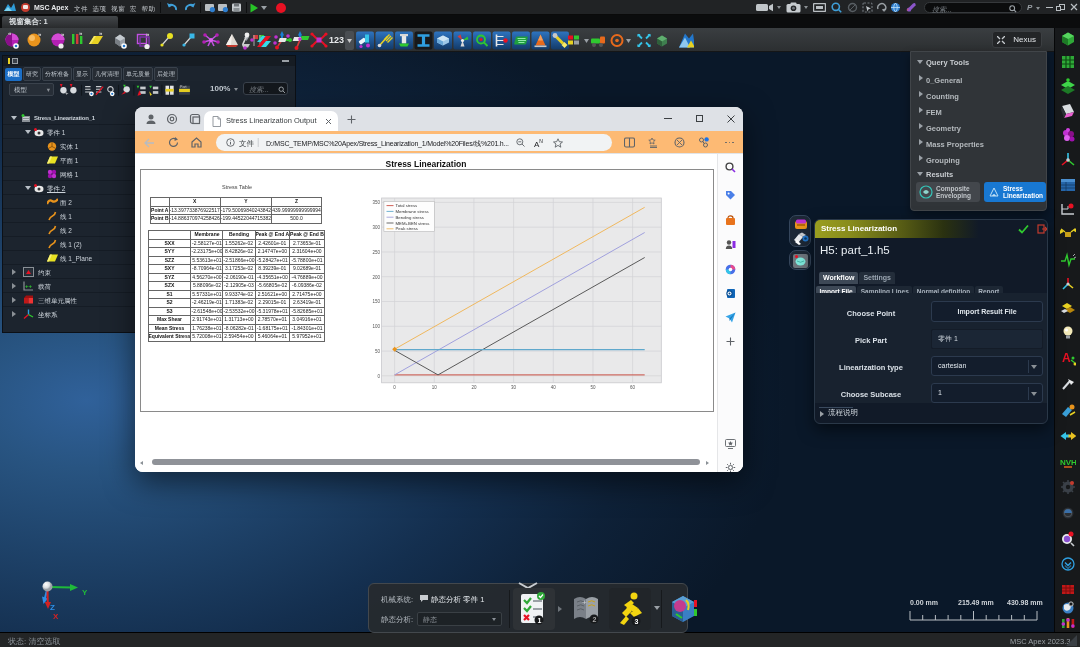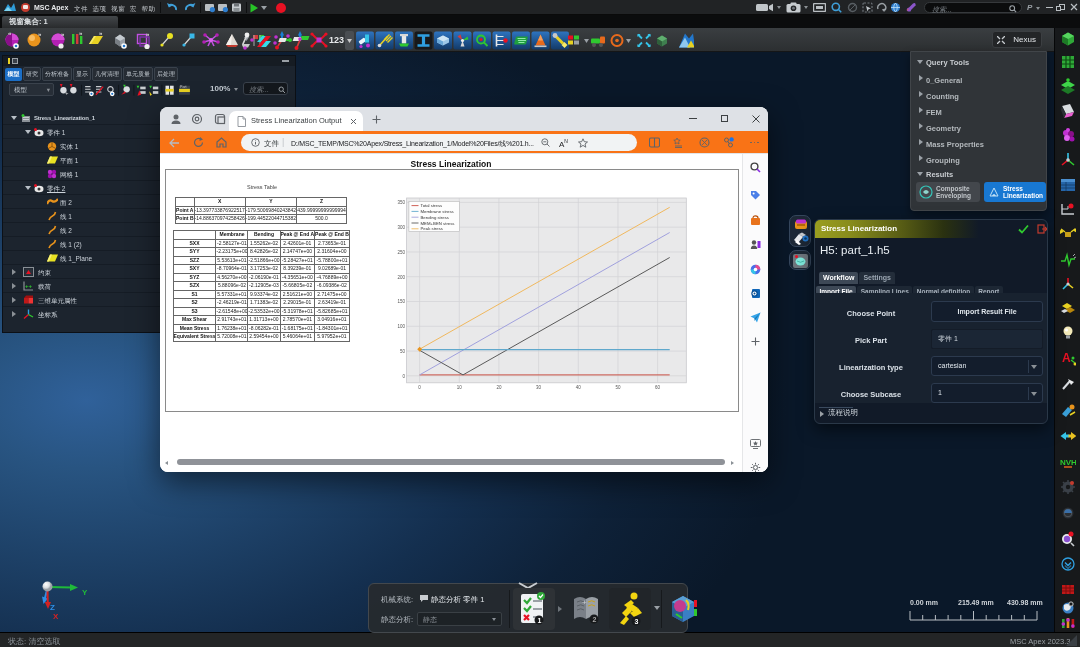--- a/index.html
+++ b/index.html
@@ -823,21 +823,21 @@
   </div>
   <div class="abs" style="left:73px;top:130px;width:62px;height:20px;background:#1878d2;border-radius:3px;">
     <svg class="abs" style="left:4px;top:4px;" width="12" height="12" viewBox="0 0 12 12">
           <path d="M2 10 L6 2 L10 10 Z" fill="none" stroke="#bfe0f5" stroke-width="1"></path>
           <path d="M4 10 Q6 6 8 10" fill="#bfe0f5"></path>
         </svg>
     <span class="abs" style="left:19px;top:3px;font-size:6.5px;color:#fff;line-height:7px;">Stress<br>Linearization</span>
   </div>
 </div>
 
-<div class="abs" id="browser" style="left:160px;top:107px;width:608px;height:365px;border-radius:8px;box-shadow:0 10px 30px rgba(0,0,0,.55);background:#fff;overflow:hidden;">
+<div class="abs" id="browser" style="left:135px;top:107px;width:608px;height:365px;border-radius:8px;box-shadow:0 10px 30px rgba(0,0,0,.55);background:#fff;overflow:hidden;">
 
   <div class="abs" style="left:0;top:0;width:608px;height:24px;background:#dee1e6;">
     <svg class="abs" style="left:10px;top:6px;" width="12" height="12" viewBox="0 0 12 12">
           <circle cx="6" cy="4" r="2.5" fill="#5f6368"></circle>
           <path d="M1.5 11 Q1.5 7.5 6 7.5 Q10.5 7.5 10.5 11 Z" fill="#5f6368"></path>
         </svg>
     <svg class="abs" style="left:31px;top:6px;" width="12" height="12" viewBox="0 0 12 12">
           <circle cx="6" cy="6" r="4.5" fill="none" stroke="#5f6368" stroke-width="1.2"></circle>
           <circle cx="6" cy="6" r="1.8" fill="none" stroke="#5f6368" stroke-width="1.2"></circle>
         </svg>
@@ -858,21 +858,21 @@
     <svg class="abs" style="left:212px;top:8px;" width="9" height="9" viewBox="0 0 9 9">
           <path d="M4.5 0.5 V8.5 M0.5 4.5 H8.5" stroke="#5f6368" stroke-width="1.1"></path>
         </svg>
     <div class="abs" style="left:529px;top:11px;width:8px;height:1.2px;background:#3c4043;"></div>
     <div class="abs" style="left:561px;top:8px;width:7px;height:7px;border:1.1px solid #3c4043;"></div>
     <svg class="abs" style="left:592px;top:8px;" width="8" height="8" viewBox="0 0 8 8">
           <path d="M0.5 0.5 L7.5 7.5 M7.5 0.5 L0.5 7.5" stroke="#3c4043" stroke-width="1"></path>
         </svg>
   </div>
 
-  <div class="abs" style="left:0;top:24px;width:608px;height:23px;background:#f97316;border-bottom:1px solid #e2e4e7;">
+  <div class="abs" style="left:0;top:24px;width:608px;height:23px;background:#fdba74;border-bottom:1px solid #e2e4e7;">
     <svg class="abs" style="left:9px;top:6.5px;" width="11" height="10" viewBox="0 0 11 10">
           <path d="M10 5 H1.5 M5 1 L1 5 L5 9" stroke="#b6bcc2" stroke-width="1.3" fill="none"></path>
         </svg>
     <svg class="abs" style="left:33px;top:6px;" width="11" height="11" viewBox="0 0 11 11">
           <path d="M9.5 5.5 A4 4 0 1 1 7.5 2" fill="none" stroke="#5f6368" stroke-width="1.2"></path>
           <path d="M7 0 L10 2.5 L6.5 4 Z" fill="#5f6368"></path>
         </svg>
     <svg class="abs" style="left:56px;top:6px;" width="11" height="11" viewBox="0 0 11 11">
           <path d="M1 5 L5.5 1 L10 5 V10 H7 V7 H4 V10 H1 Z" fill="none" stroke="#5f6368" stroke-width="1.2"></path>
         </svg>

